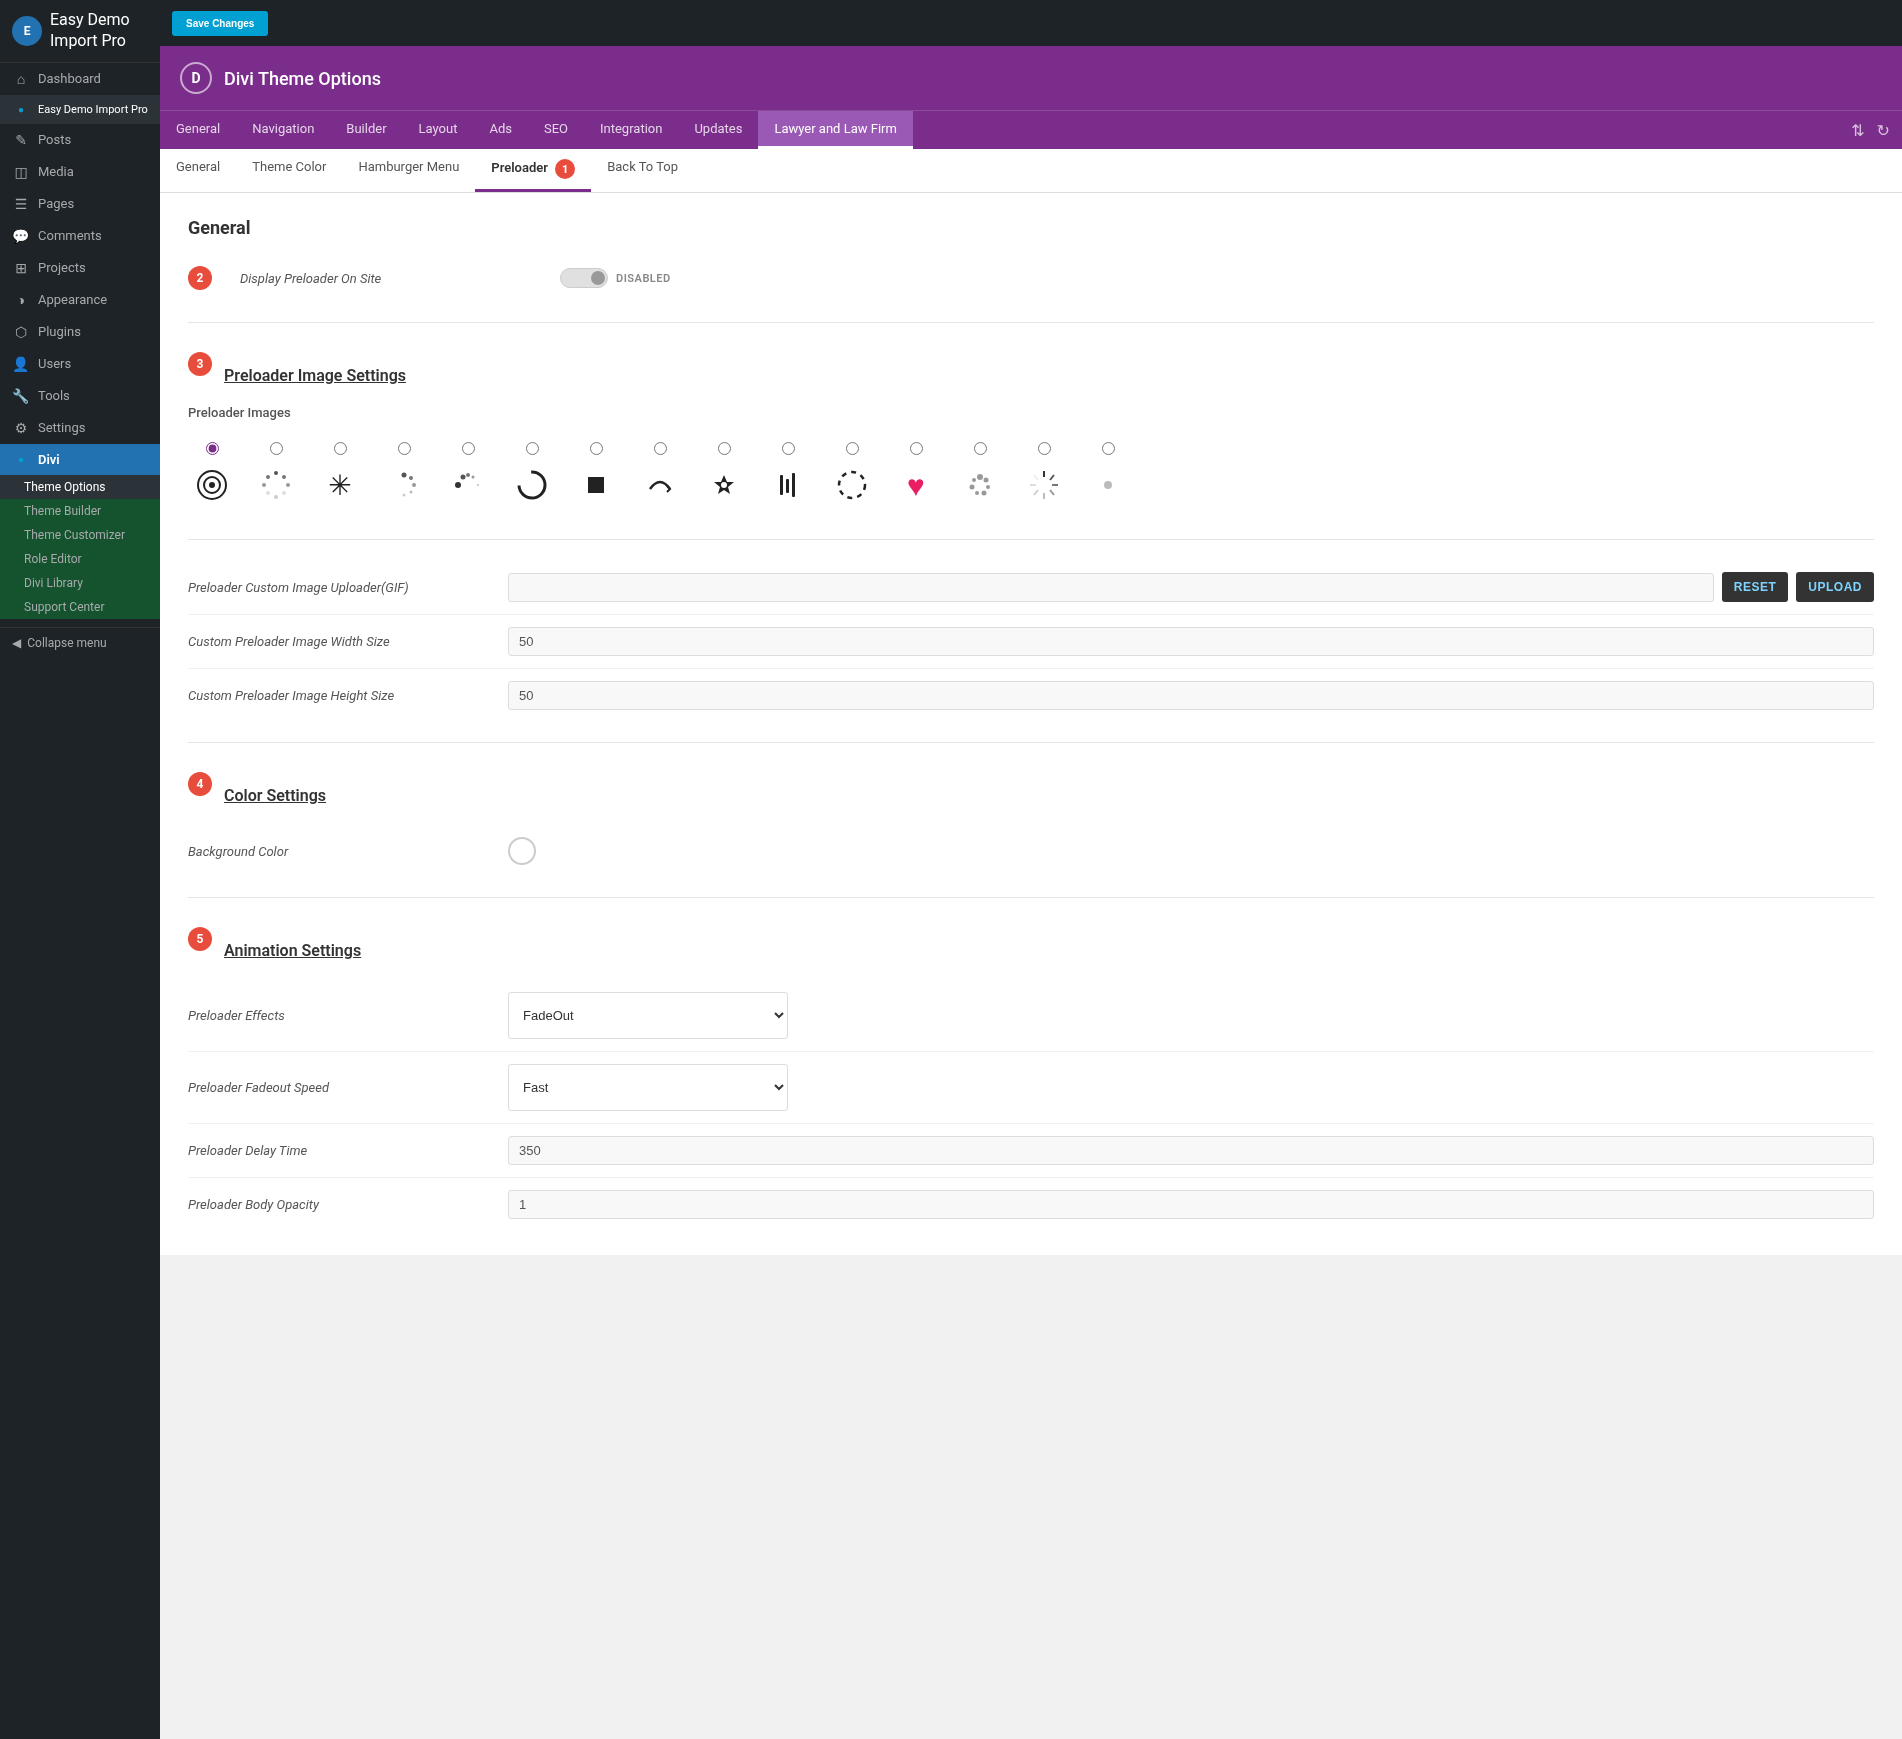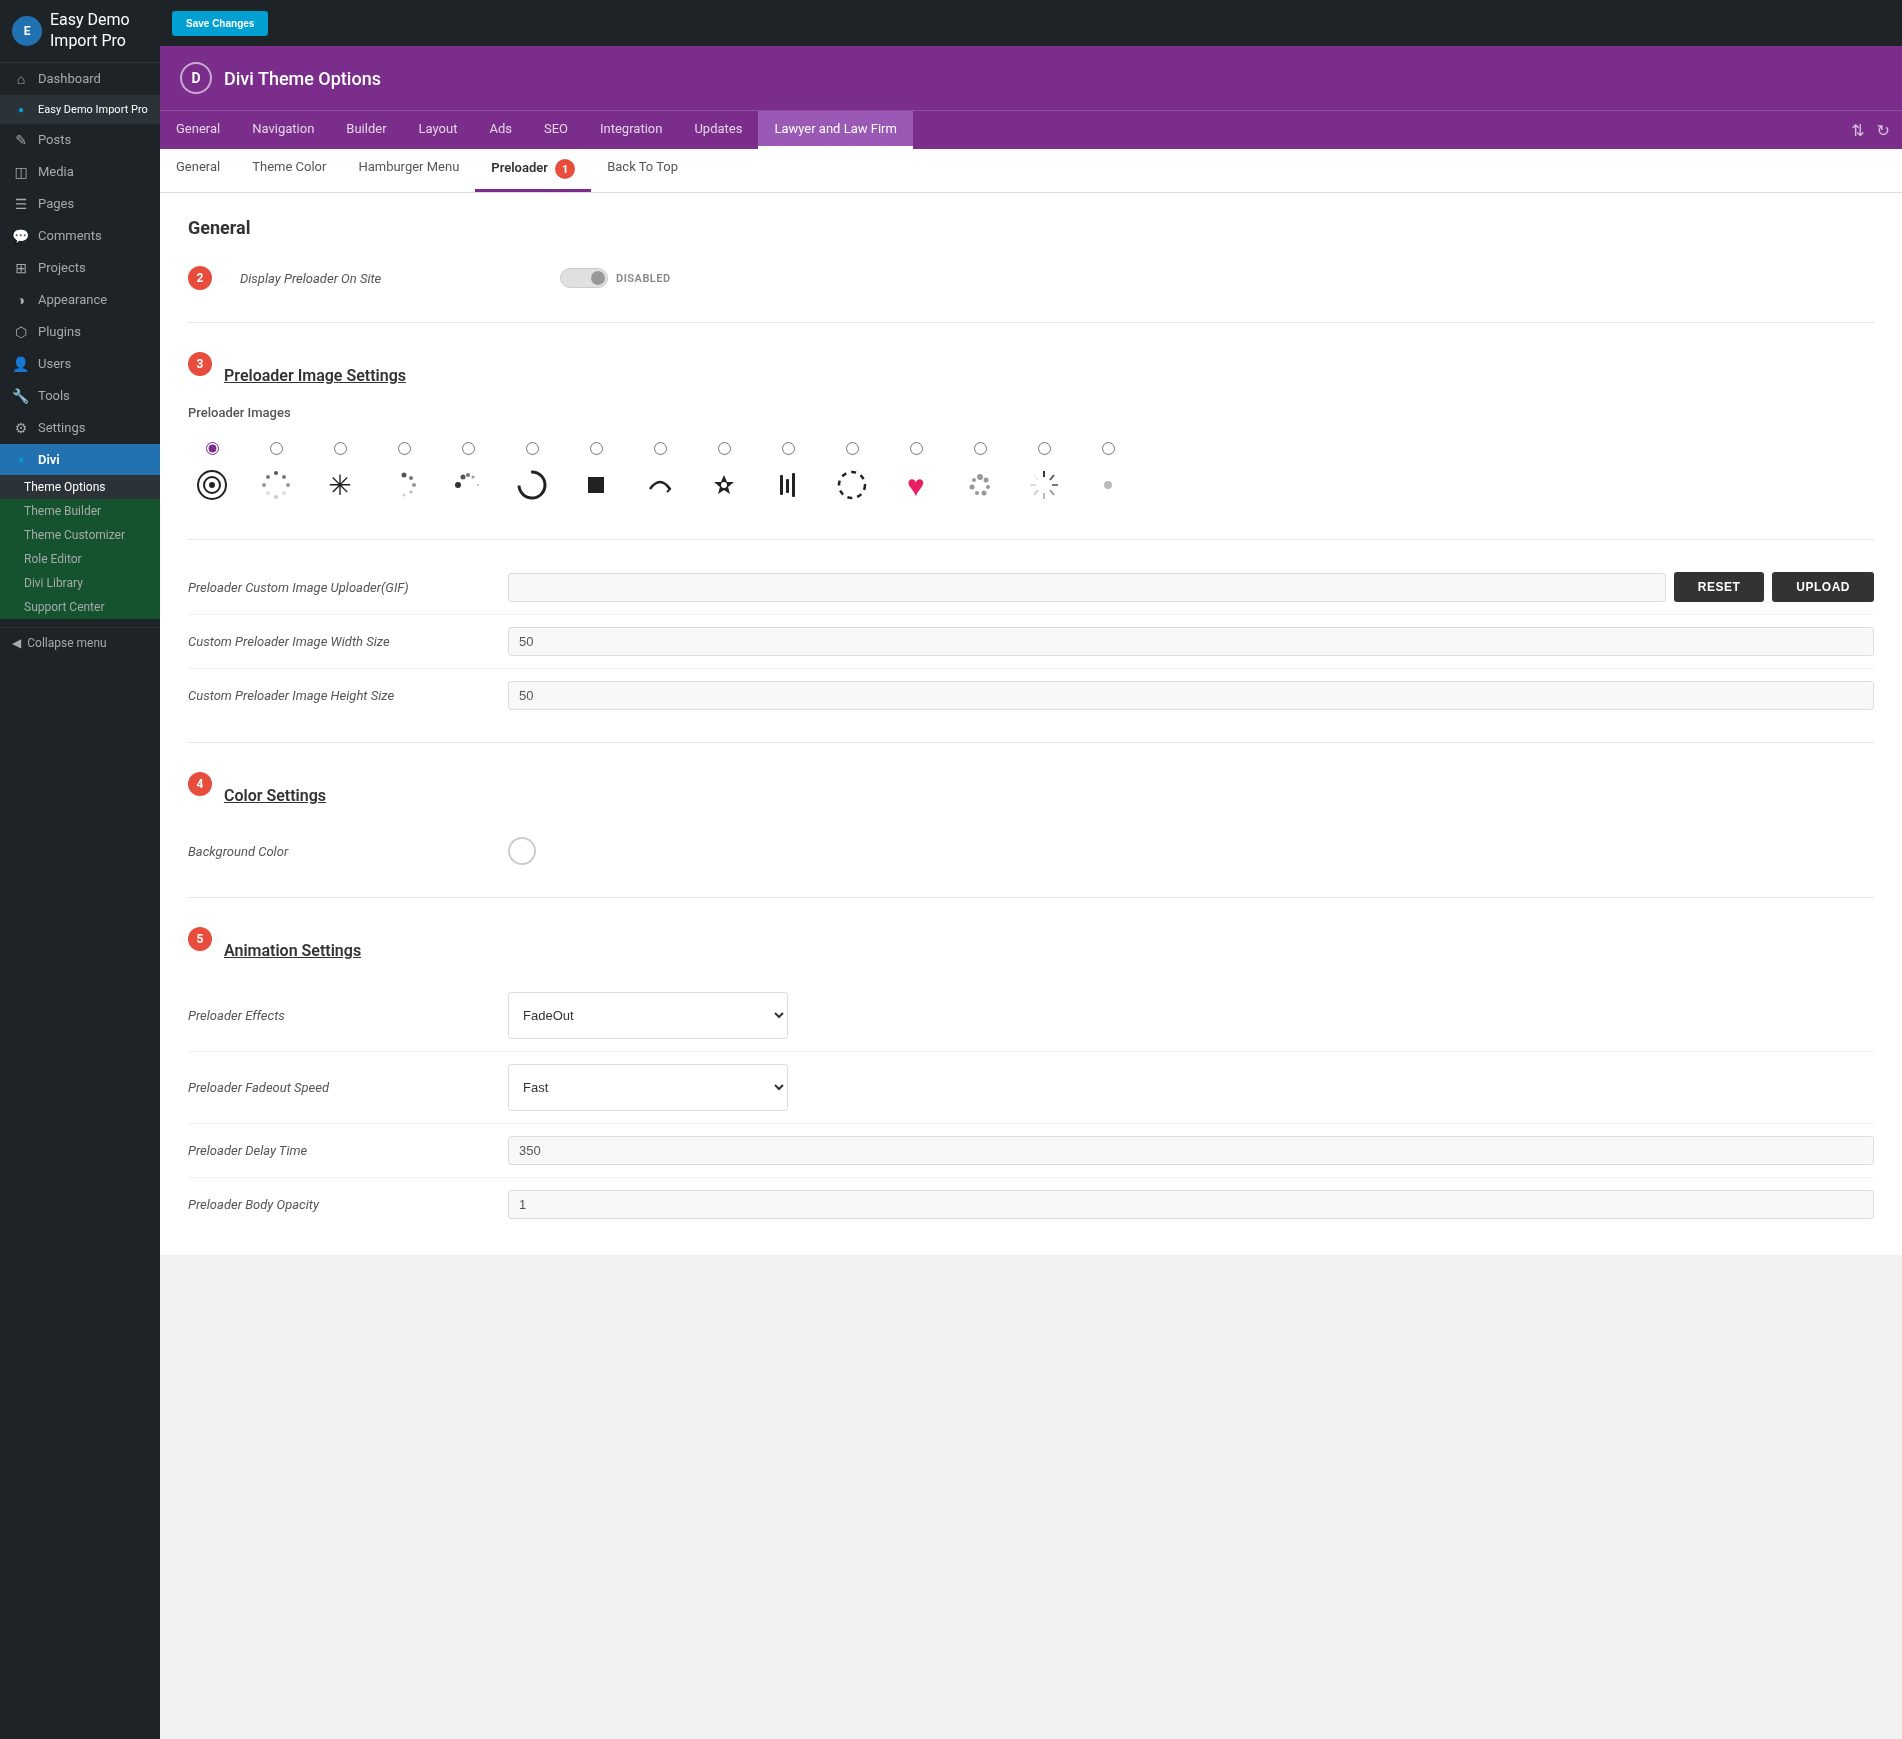--- a/index.html
+++ b/index.html
@@ -229,22 +229,22 @@
 
     
     .text-input {
       width: 100%; padding: 6px 10px;
       border: 1px solid #ddd; border-radius: 3px;
       background: #f8f8f8; color: #555; font-size: 13px;
     }
 
     
     .btn-dark {
-      background: #333; color: #ffffff;
-      border: none; padding: 8px 24px;
+      background: #333; color: #7dd3fc;
+      border: none; padding: 8px 12px;
       border-radius: 3px; cursor: pointer;
       font-size: 12px; font-weight: 600; letter-spacing: 0.5px;
       white-space: nowrap;
     }
 
     .uploader-row {
       display: flex; align-items: center; gap: 8px;
     }
     .uploader-input { flex: 1; }
 

